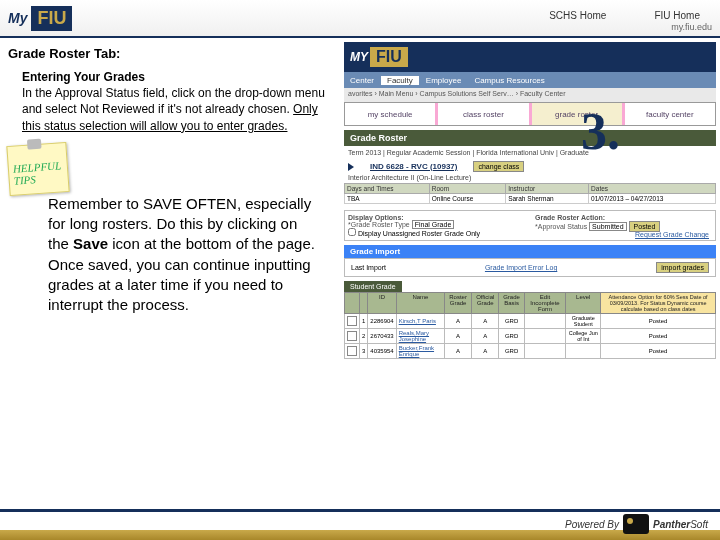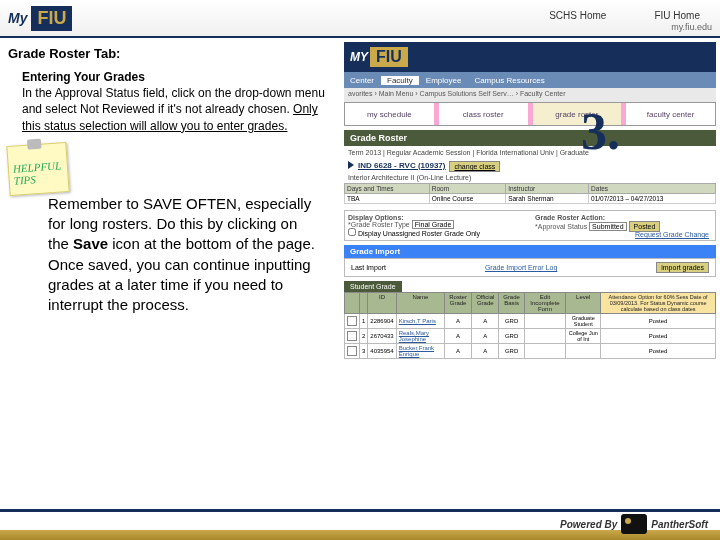--- a/index.html
+++ b/index.html
@@ -37,28 +37,28 @@
   .myfiu-banner .my2 { color: #fff; font-style: italic; font-weight: bold; font-size: 12px; margin-left: 6px; }
   .myfiu-banner .fiu2 { background: #c9a94a; color: #152f5a; font-weight: bold; font-size: 16px; padding: 1px 6px; margin-left: 2px; }
 
   .tabbar { background: #6a8bb5; height: 16px; display: flex; gap: 1px; font-size: 8px; color: #fff; align-items: center; }
   .tabbar span { padding: 0 6px; }
   .tabbar .active { background: #fff; color: #333; }
 
   .breadcrumb { background: #e9e9e9; height: 14px; font-size: 7px; color: #555; padding: 2px 4px; }
 
   .subnav { display: flex; height: 24px; border: 1px solid #999; font-size: 8px; }
-  .subnav div { flex: 1; display: flex; align-items: center; justify-content: center; border-right: 5px solid #f9a8d4; color: #546; }
+  .subnav div { flex: 1; display: flex; align-items: center; justify-content: center; border-right: 3px solid #f9a8d4; color: #546; }
   .subnav div:nth-child(3) { background: #f5efcf; }
   .subnav div:last-child { border-right: none; }
 
   .gr-header { background: #4a5a3a; color: #fff; font-size: 9px; font-weight: bold; padding: 3px 6px; margin-top: 4px; }
   .term-row { font-size: 7px; padding: 3px 4px; color: #444; }
 
-  .class-row { display: flex; gap: 4px; padding: 2px 4px; text-decoration: underline; }
+  .class-row { display: flex; align-items: center; gap: 16px; padding: 2px 4px; }
   .class-row .tri { width: 0; height: 0; border-top: 4px solid transparent; border-bottom: 4px solid transparent; border-left: 6px solid #152f5a; }
   .class-row .cls { font-size: 8px; color: #152f5a; font-weight: bold; text-decoration: underline; }
   .chg-btn { background: #d8d080; border: 1px solid #888; font-size: 7px; padding: 1px 4px; cursor: pointer; }
 
   .mini-table { width: 100%; border-collapse: collapse; font-size: 6.5px; margin-top: 2px; }
   .mini-table th { background: #d0d8c0; border: 1px solid #aaa; padding: 1px 2px; text-align: left; font-weight: normal; color: #333; }
   .mini-table td { border: 1px solid #ccc; padding: 1px 2px; }
 
   .display-opts { border: 1px solid #bbb; margin-top: 6px; padding: 3px; display: flex; gap: 10px; font-size: 7px; position: relative; }
   .display-opts .block { flex: 1; }
@@ -78,21 +78,21 @@
   .roster-table th { background: #a8b890; border: 1px solid #888; padding: 1px; font-weight: normal; color: #222; vertical-align: top; }
   .roster-table td { border: 1px solid #bbb; padding: 1px 2px; text-align: center; }
   .roster-table td.name { text-align: left; color: #2a5aa0; text-decoration: underline; }
   .roster-table th:last-child { background: #f8e4a0; font-size: 5.5px; }
   .roster-table .chk { width: 10px; height: 10px; border: 1px solid #888; display: inline-block; }
 
   
   .big-num { position: absolute; top: 102px; right: 100px; font-size: 52px; font-weight: bold; color: #152f5a; font-family: "Times New Roman", serif; z-index: 20; }
   .red-arrow { position: absolute; z-index: 15; }
 
-  .footer-logo { position: absolute; right: 12px; bottom: 6px; display: flex; align-items: center; gap: 4px; font-size: 10px; font-style: italic; color: #333; font-weight: bold; }
+  .footer-logo { position: absolute; right: 12px; bottom: 6px; display: flex; align-items: center; gap: 4px; font-size: 10px; font-style: italic; color: #333; }
   .panther { width: 26px; height: 20px; background: #111; border-radius: 3px; position: relative; }
   .panther::after { content: ""; position: absolute; top: 4px; left: 4px; width: 6px; height: 6px; background: #c9a94a; border-radius: 50%; }
   .footer-bar { position: absolute; left: 0; bottom: 0; width: 100%; height: 10px; background: linear-gradient(#c9a94a, #a8872a); }
   .footer-line { position: absolute; left: 0; bottom: 28px; width: 100%; height: 3px; background: #152f5a; }
 </style>
 </head>
 <body>
 
 <div class="top-header">
   <div class="fiu-logo">

